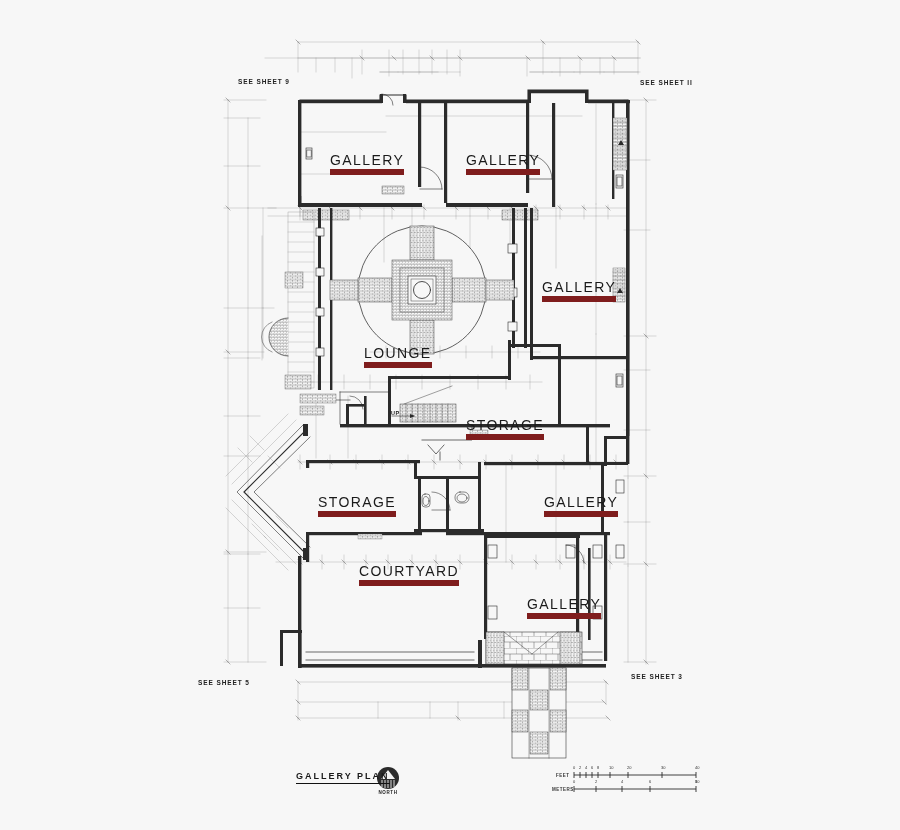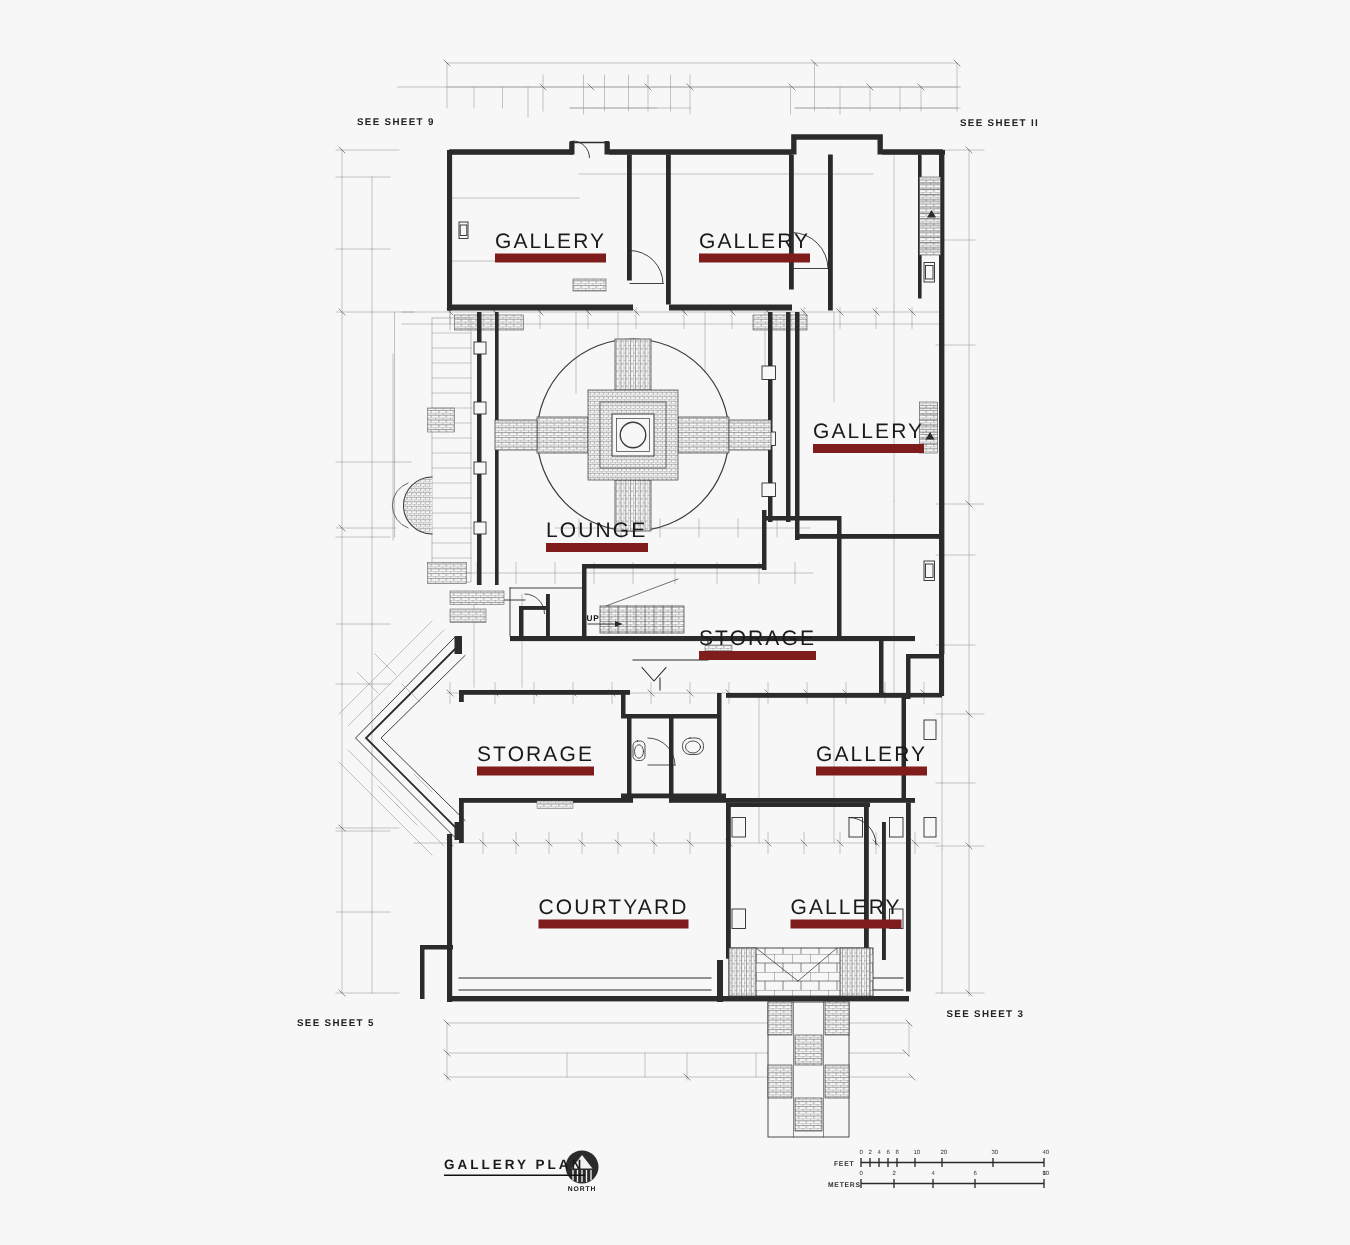--- a/index.html
+++ b/index.html
@@ -418,21 +418,21 @@
 <div class="lbl sheet-ref" style="left:198px;top:679px">SEE SHEET 5</div>
 <div class="lbl sheet-ref" style="left:631px;top:673px">SEE  SHEET  3</div>
 
 <div class="lbl room-label" style="left:330px;top:152px">GALLERY</div>
 <div class="lbl room-label" style="left:466px;top:152px">GALLERY</div>
 <div class="lbl room-label" style="left:542px;top:279px">GALLERY</div>
 <div class="lbl room-label" style="left:364px;top:345px">LOUNGE</div>
 <div class="lbl room-label" style="left:466px;top:417px">STORAGE</div>
 <div class="lbl room-label" style="left:318px;top:494px">STORAGE</div>
 <div class="lbl room-label" style="left:544px;top:494px">GALLERY</div>
-<div class="lbl room-label" style="left:359px;top:596px">COURTYARD</div>
+<div class="lbl room-label" style="left:359px;top:563px">COURTYARD</div>
 <div class="lbl room-label" style="left:527px;top:596px">GALLERY</div>
 
 <div class="lbl updn" style="left:391px;top:410px">UP</div>
 
 <div class="lbl title" style="left:296px;top:771px">GALLERY  PLAN</div>
 <div class="lbl north-cap" style="left:373px;top:790px;width:30px">NORTH</div>
 
 <div class="lbl scale-cap" style="left:556px;top:773px">FEET</div>
 <div class="lbl scale-cap" style="left:552px;top:787px">METERS</div>
 

